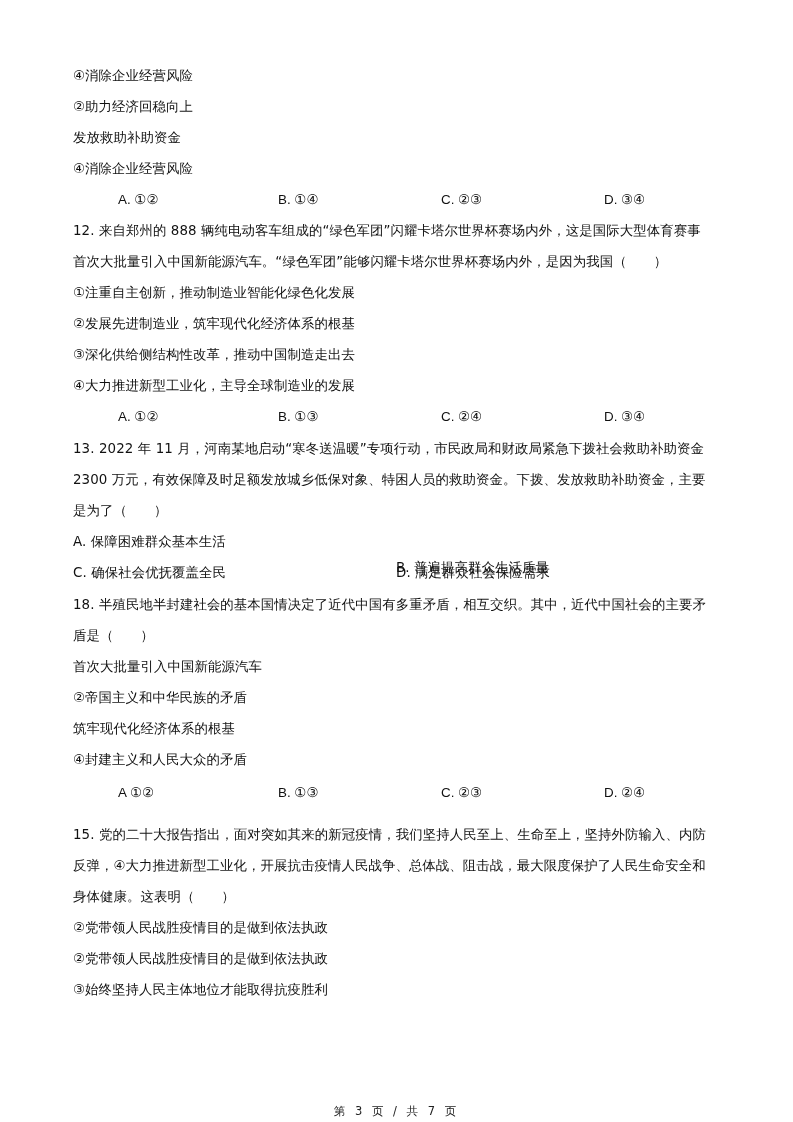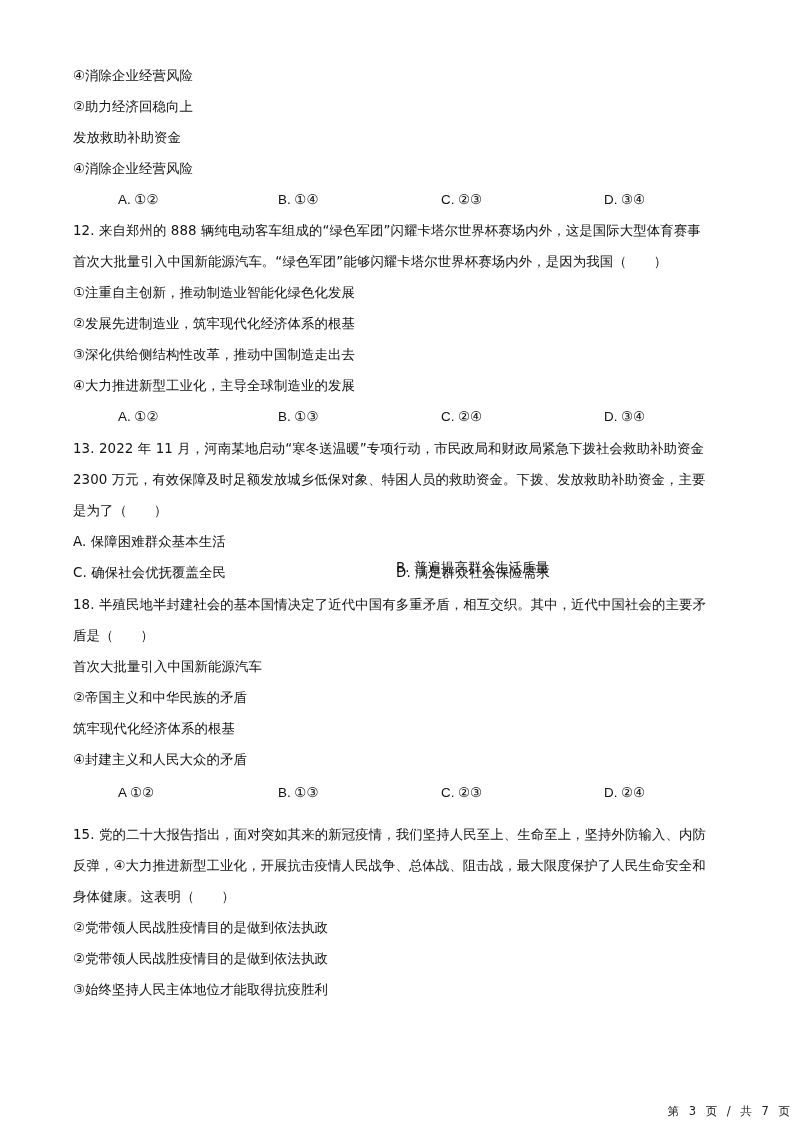--- a/index.html
+++ b/index.html
@@ -8,21 +8,21 @@
       font-family: "DejaVu Sans", "Liberation Sans", sans-serif;
       color: #111111;
     }
     .line {
       position: absolute; left: 73px; white-space: nowrap;
       font-size: 13.4px; line-height: 18px; letter-spacing: 0.1px;
     }
     .opts { position: absolute; left: 73px; width: 660px; height: 18px; font-size: 13.4px; line-height: 18px; }
     .opt { position: absolute; top: 0; white-space: nowrap; font-family: Liberation Sans, sans-serif; margin-left: 45px; }
     .footer {
-      position: absolute; top: 1104px; left: 0; width: 793px; text-align: right;
+      position: absolute; top: 1104px; left: 0; width: 793px; text-align: center;
       font-size: 11.5px; color: #222; letter-spacing: 3px;
     }
   </style>
 </head>
 <body>
 
 <div class="line" style="top:67px">④消除企业经营风险</div>
 <div class="line" style="top:98px">②助力经济回稳向上</div>
 <div class="line" style="top:129px">发放救助补助资金</div>
 <div class="line" style="top:160px">④消除企业经营风险</div>

